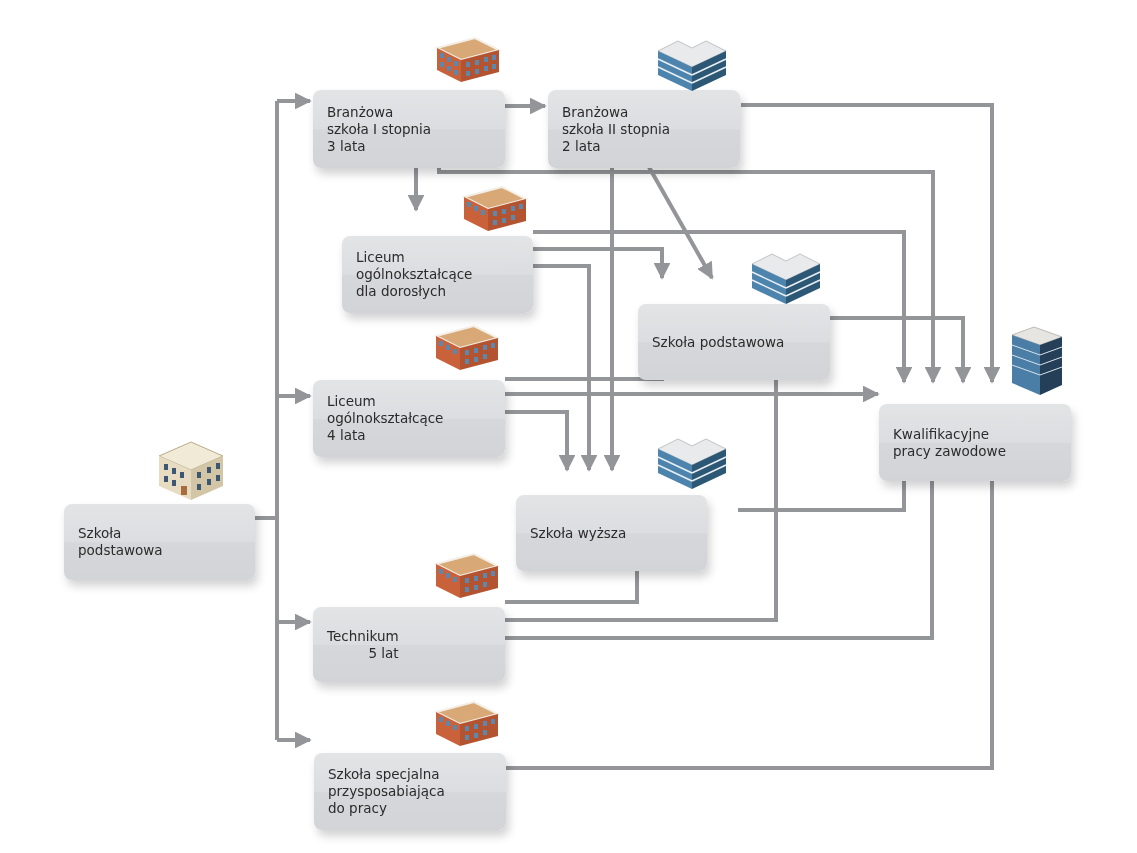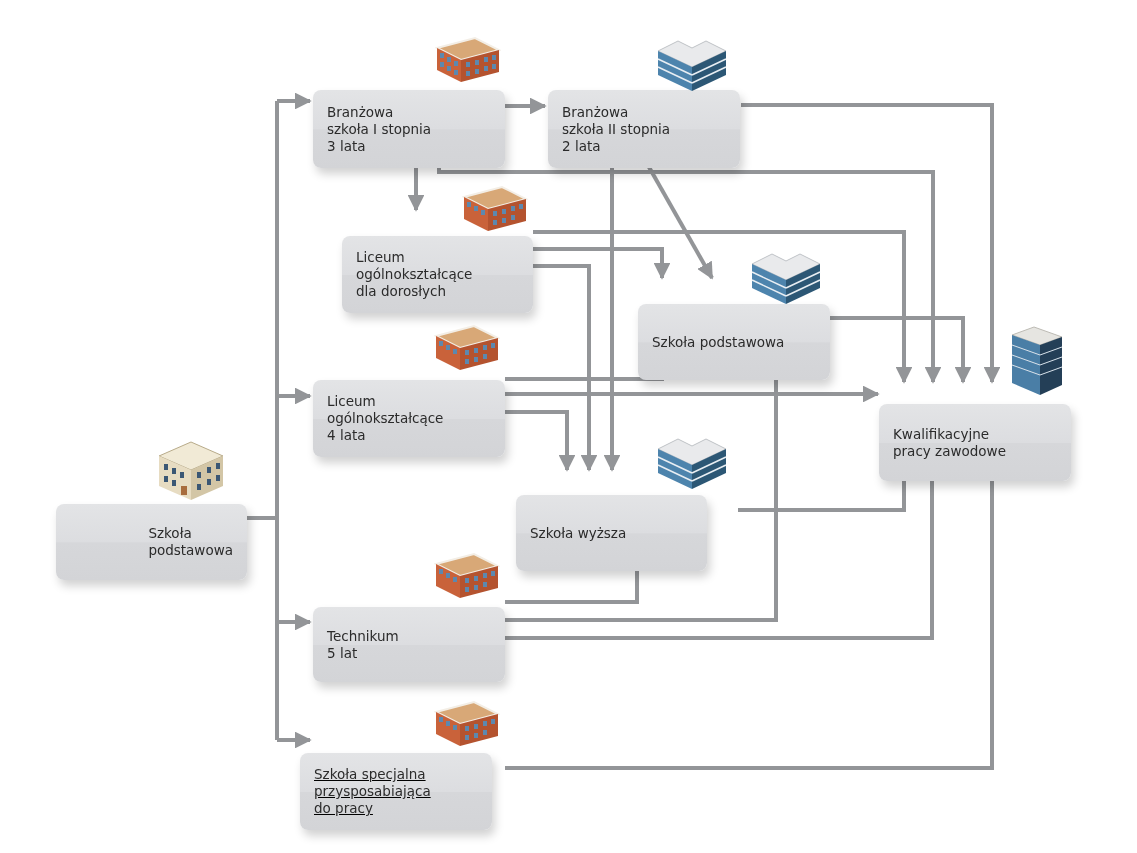--- a/index.html
+++ b/index.html
@@ -51,21 +51,21 @@
     <path d="M738,510 H904 V448" marker-end="url(#arr)"></path>
 
     <path d="M505,602 H637 V548" marker-end="url(#arr)"></path>
     <path d="M505,620 H776 V355" marker-end="url(#arr)"></path>
     <path d="M505,638 H932 V448" marker-end="url(#arr)"></path>
 
     <path d="M505,768 H992 V448" marker-end="url(#arr)"></path>
   </g>
 </svg>
 
-<div class="node" style="left:56px;top:480px;width:191px;height:76px;justify-content:flex-end;">
+<div class="node" style="left:64px;top:480px;width:191px;height:76px;">
   <span class="label">Szkoła
 podstawowa</span>
 </div>
 <div class="node" style="left:313px;top:66px;width:192px;height:78px;">
   <span class="label">Branżowa
 szkoła I stopnia
 3 lata</span>
 </div>
 <div class="node" style="left:548px;top:66px;width:192px;height:78px;">
   <span class="label">Branżowa
@@ -85,25 +85,25 @@
 ogólnokształcące
 4 lata</span>
 </div>
 <div class="node" style="left:879px;top:380px;width:192px;height:77px;">
   <span class="label">Kwalifikacyjne
 pracy zawodowe</span>
 </div>
 <div class="node" style="left:516px;top:471px;width:191px;height:76px;">
   <span class="label">Szkoła wyższa</span>
 </div>
-<div class="node" style="left:313px;top:583px;width:192px;height:75px;">
+<div class="node" style="left:313px;top:583px;width:192px;height:75px;text-align:right;">
   <span class="label">Technikum
 5 lat</span>
 </div>
-<div class="node" style="left:300px;top:729px;width:192px;height:77px;text-decoration:underline;">
+<div class="node" style="left:314px;top:729px;width:192px;height:77px;">
   <span class="label">Szkoła specjalna
 przysposabiająca
 do pracy</span>
 </div>
 
 <svg class="bld" style="left:155px;top:440px" width="72" height="62" viewBox="0 0 72 62">
   <polygon points="4,16 36,2 68,16 36,30" fill="#f1ead6" stroke="#b8ab8a" stroke-width="1"></polygon>
   <polygon points="4,16 36,30 36,60 4,46" fill="#e7dcc2"></polygon>
   <polygon points="36,30 68,16 68,46 36,60" fill="#d3c6a6"></polygon>
   <g fill="#3b5774">

